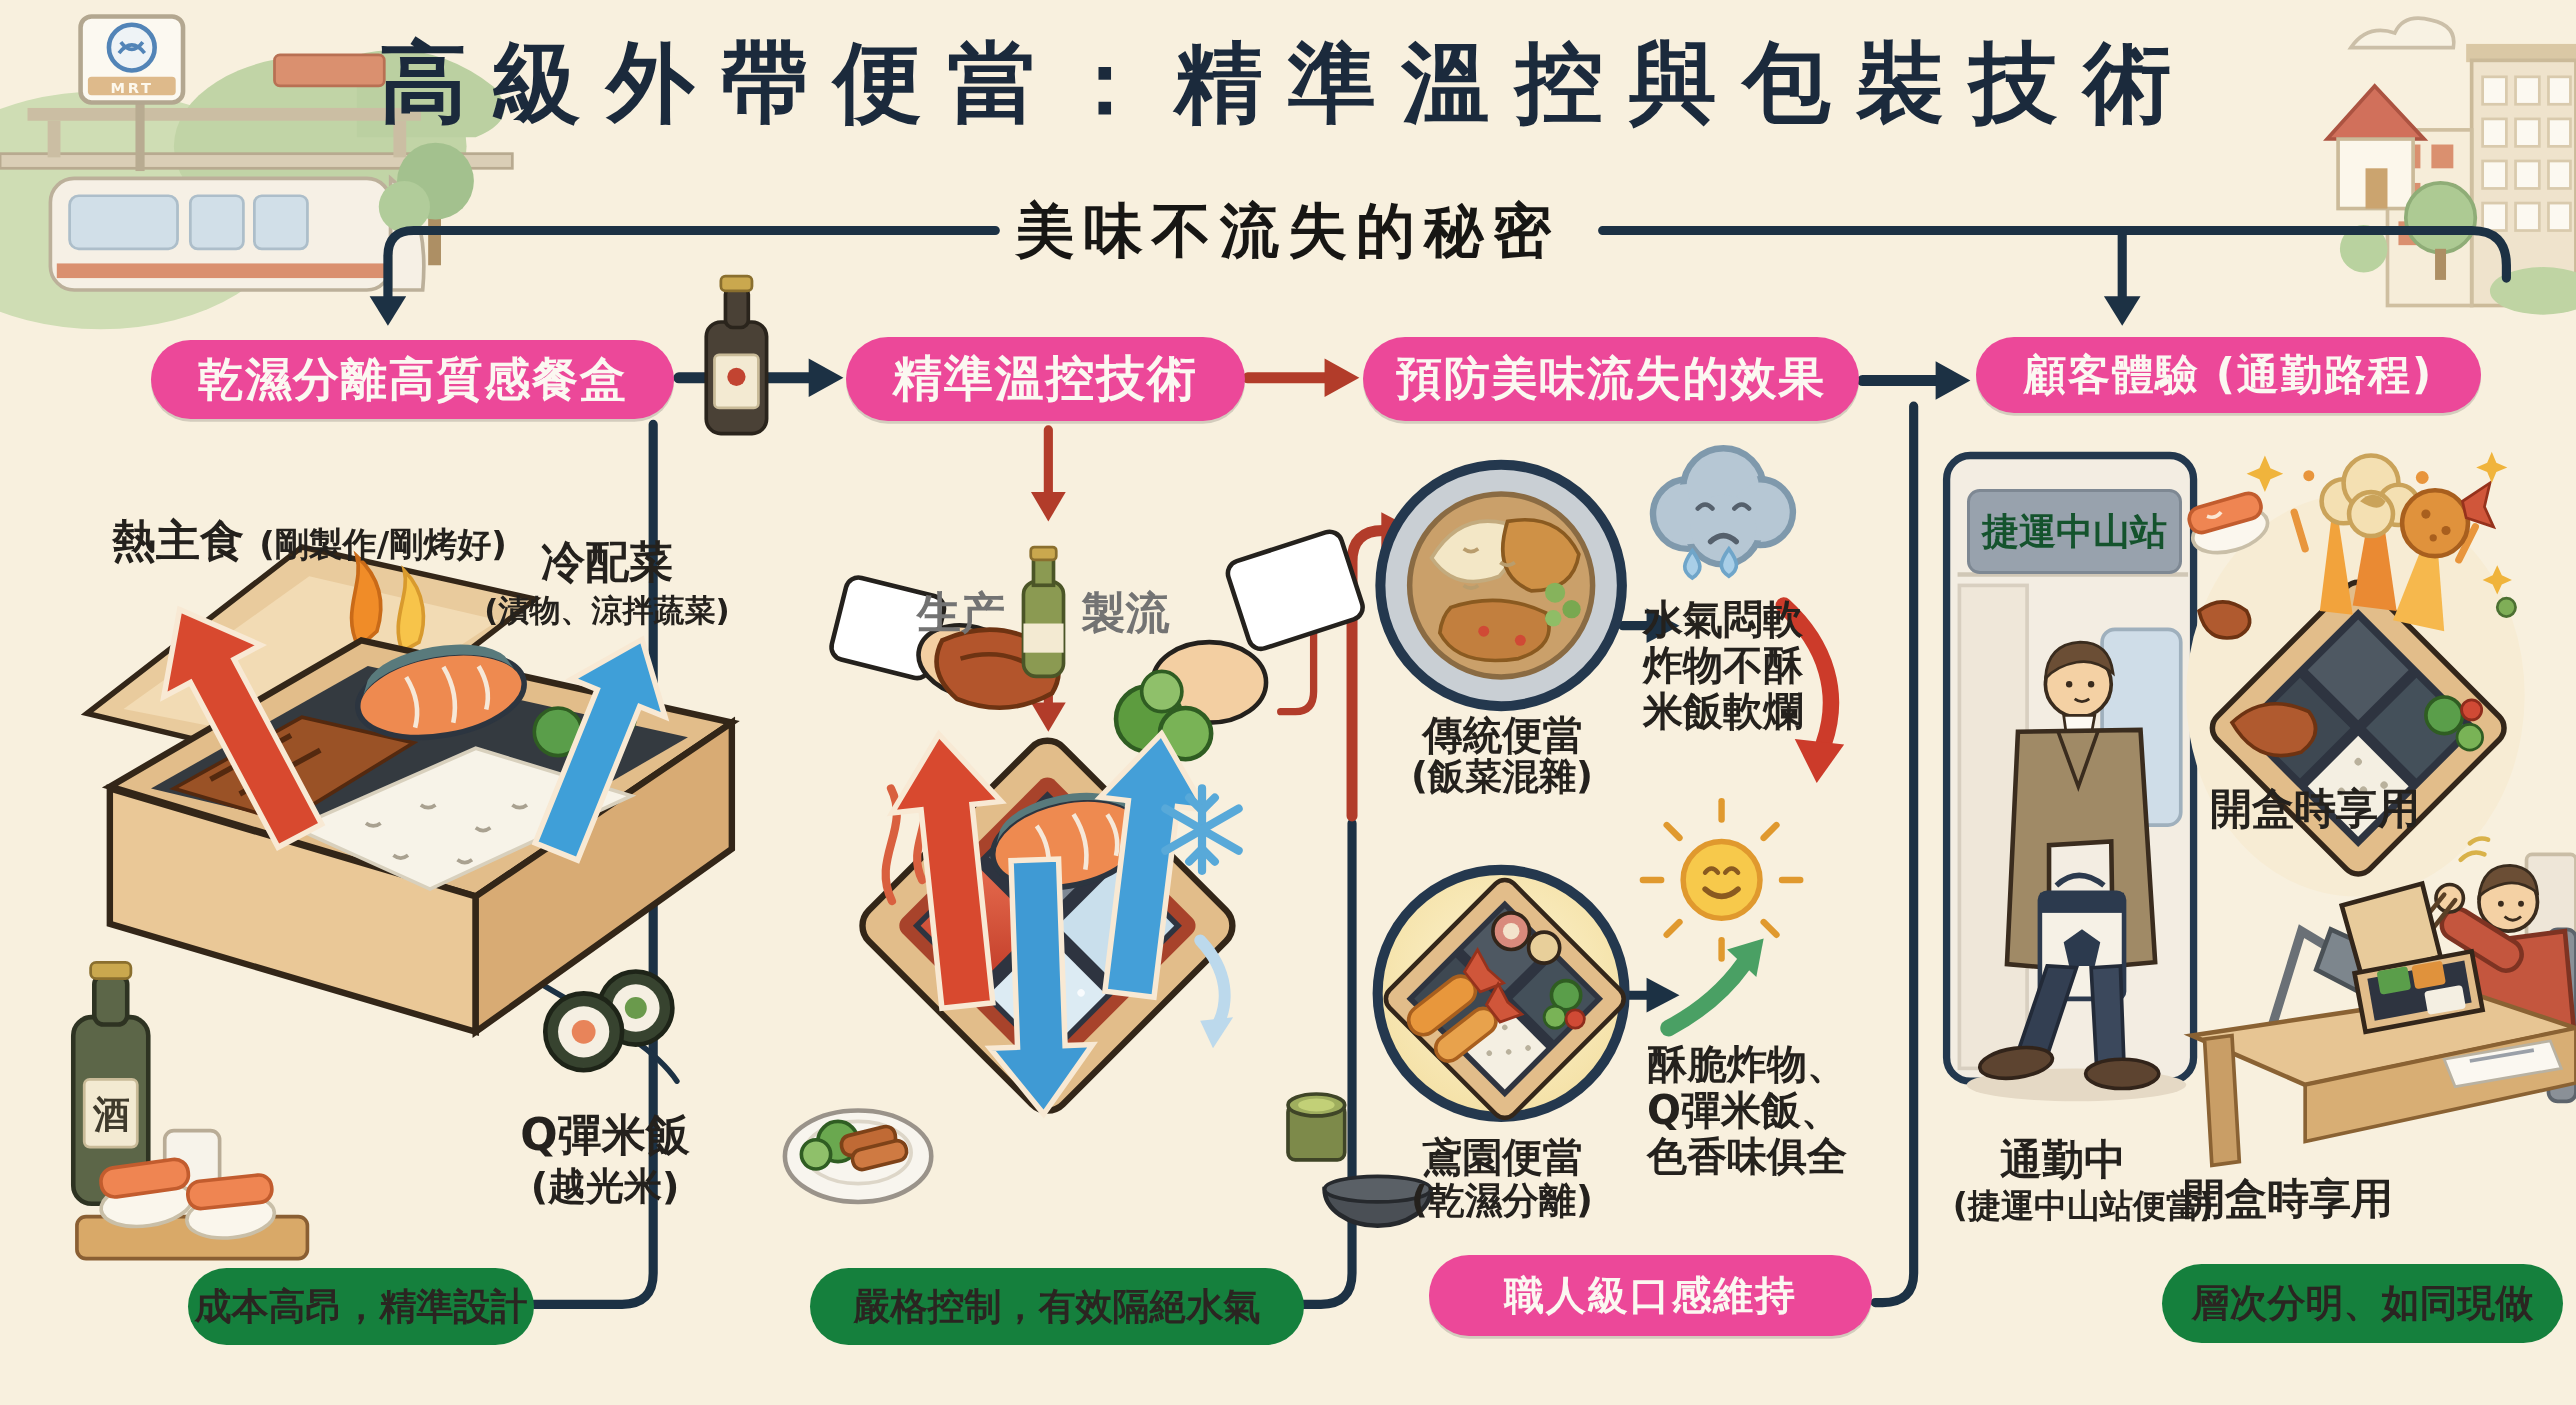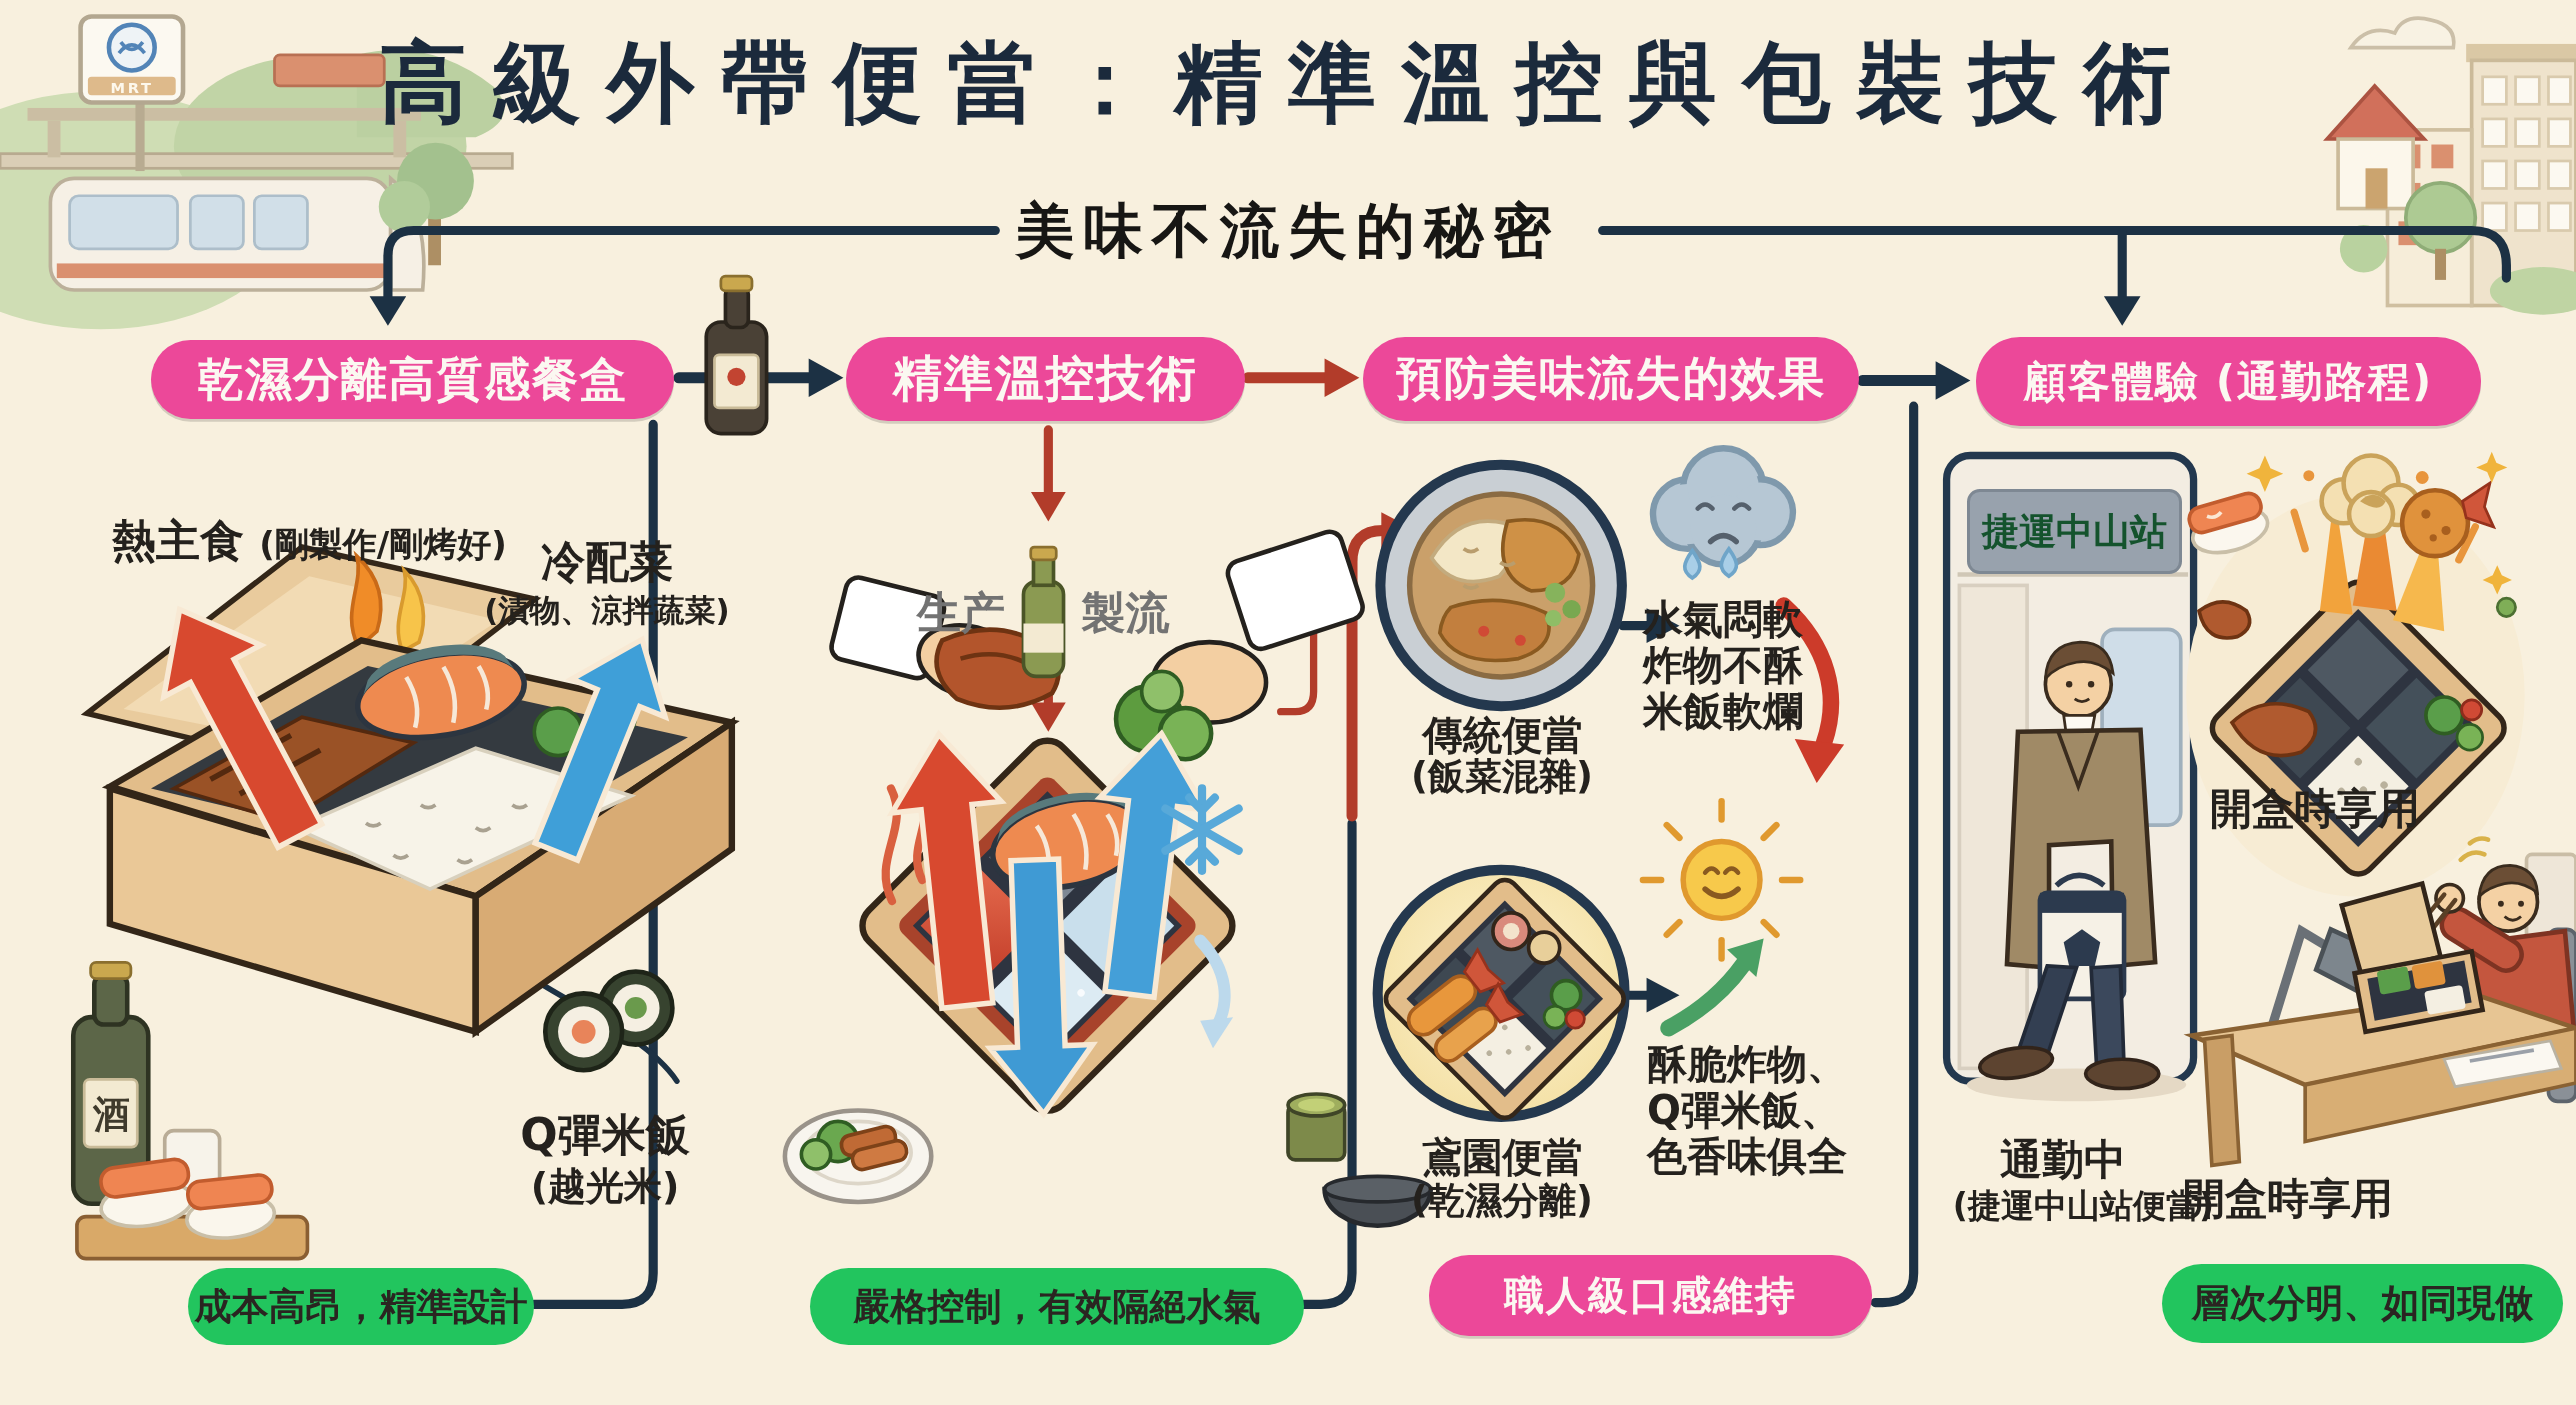--- a/index.html
+++ b/index.html
@@ -9,21 +9,21 @@
     font-family:"DejaVu Sans","Liberation Sans",sans-serif;
   }
   .abs{position:absolute;}
   .center{display:flex;align-items:center;justify-content:center;text-align:center;}
   .hdr{
     background:#ec4899;color:#fbf8f1;border-radius:44px;
     display:flex;align-items:center;justify-content:center;
     font-weight:800;letter-spacing:1.8px;box-shadow:0 2.7px 0 rgba(0,0,0,.15);
   }
   .tan{
-    background:#22c55e;color:#2a2521;border-radius:40px;
+    background:#15803d;color:#2a2521;border-radius:40px;
     display:flex;align-items:center;justify-content:center;font-weight:800;
   }
   .lbl{font-weight:800;color:#24211d;text-align:center;line-height:1.16;}
   .lbl-left{font-weight:800;color:#24211d;text-align:left;line-height:1.14;}
   .note{font-weight:700;}
   #title{
     left:0;top:24px;width:2576px;text-align:center;
     font-size:88px;font-weight:700;letter-spacing:25.6px;color:#1b2a3c;
   }
   #subtitle{
@@ -551,21 +551,21 @@
     <path d="M2700 1160 l70 -12" stroke="#9aa0a8" stroke-width="4"></path>
   </g>
 </svg>
 
 <div id="title" class="abs">高級外帶便當：精準溫控與包裝技術</div>
 <div id="subtitle" class="abs">美味不流失的秘密</div>
 
 <div class="abs hdr" style="left:151px;top:340px;width:523px;height:79px;font-size:46px;">乾濕分離高質感餐盒</div>
 <div class="abs hdr" style="left:846px;top:337px;width:399px;height:84px;font-size:49px;">精準溫控技術</div>
 <div class="abs hdr" style="left:1363px;top:337px;width:496px;height:84px;font-size:46px;">預防美味流失的效果</div>
-<div class="abs hdr" style="left:1976px;top:337px;width:505px;height:89px;font-size:42px;">顧客體驗 (通勤路程)</div>
+<div class="abs hdr" style="left:1976px;top:337px;width:505px;height:76px;font-size:42px;">顧客體驗 (通勤路程)</div>
 
 <div class="abs" style="left:112px;top:512px;width:430px;font-weight:800;color:#24211d;font-size:44px;white-space:nowrap;">
   <span>熱主食</span>
   <span class="note" style="font-size:34px;">(剛製作/剛烤好)</span>
 </div>
 <div class="abs lbl" style="left:456px;top:536px;width:302px;">
   <div style="font-size:44px;">冷配菜</div>
   <div class="note" style="font-size:31px;margin-top:5.5px;">(漬物、涼拌蔬菜)</div>
 </div>
 <div class="abs lbl" style="left:468px;top:1109px;width:274px;">

